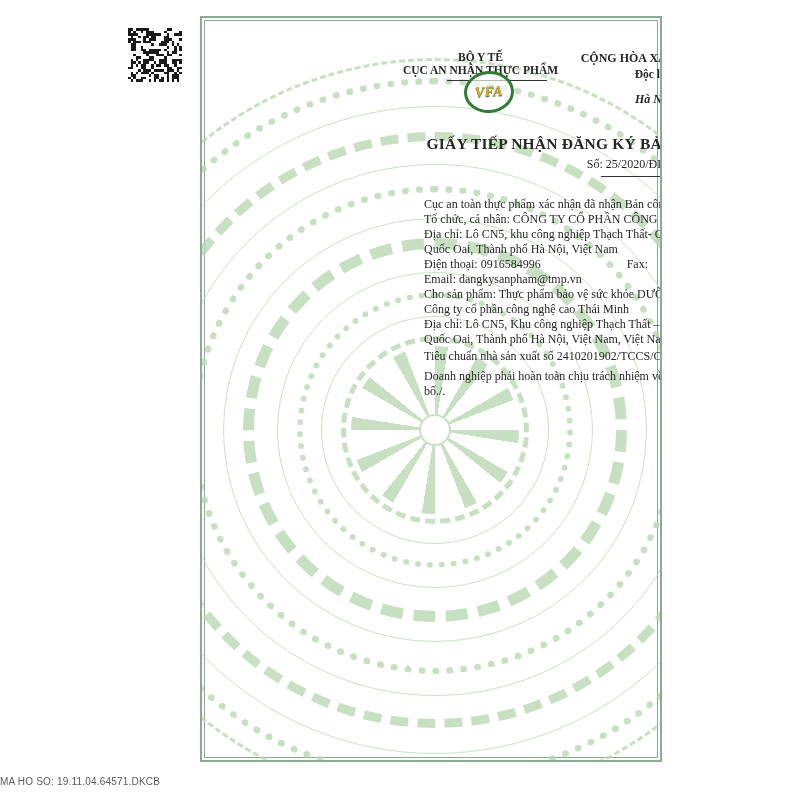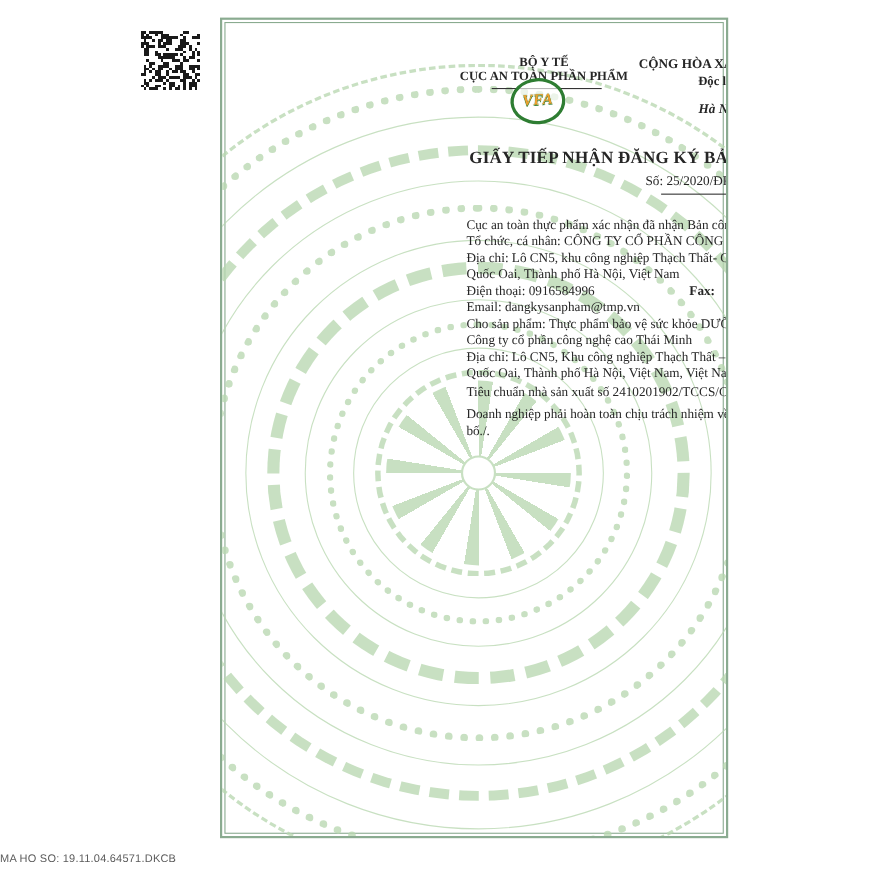--- a/index.html
+++ b/index.html
@@ -21,21 +21,21 @@
   .cert{position:absolute;left:200px;top:16px;width:462px;height:746px;
         border:2px solid var(--border_green);overflow:hidden;background:#fff;}
   .cert-inner{position:absolute;inset:2px;border:1px solid var(--border_green);}
   
   .drum{position:absolute;inset:0;opacity:.78;pointer-events:none;}
   .ring{position:absolute;border-radius:50%;border-color:var(--pattern_green);}
   .star{position:absolute;border-radius:50%;
         background:repeating-conic-gradient(var(--pattern_green) 0deg 9deg, transparent 9deg 30deg);}
   .star-core{position:absolute;border-radius:50%;background:#fff;border:2px solid var(--pattern_green);}
   
-  .hdr-org{position:absolute;left:210px;top:33px;width:165px;text-align:center;z-index:2;}
+  .hdr-org{position:absolute;left:196px;top:33px;width:165px;text-align:center;z-index:2;}
   .hdr-org .l1{font-weight:bold;font-size:11.5px;}
   .hdr-org .l2{font-weight:bold;font-size:11.5px;margin-top:1px;}
   .rule{border-top:1.4px solid #333;}
   .rule-org{position:absolute;left:245px;top:62px;width:100px;z-index:2;}
   .logo{position:absolute;left:262px;top:53px;width:50px;height:42px;z-index:3;
         border:3px solid var(--logo_green);border-radius:50%;background:rgba(255,255,255,.65);
         display:flex;align-items:center;justify-content:center;transform:rotate(-4deg);}
   .logo span{font-style:italic;font-weight:bold;font-size:14px;color:var(--logo_orange);
         text-shadow:0 0 1px var(--logo_green),0 1px 0 var(--logo_green);letter-spacing:.5px;}
   .hdr-nat{position:absolute;left:378px;top:33px;width:250px;text-align:center;z-index:2;}
@@ -47,21 +47,21 @@
   .title{position:absolute;left:205px;top:117px;width:452px;text-align:center;z-index:2;
         font-weight:bold;font-size:15.5px;letter-spacing:.2px;}
   .doc-number{position:absolute;left:205px;top:139px;width:452px;text-align:center;z-index:2;
         font-size:12px;}
   .rule-num{position:absolute;left:399px;top:158px;width:64px;z-index:2;border-top-width:1.6px;}
   
   .body-text{position:absolute;left:222px;top:179px;width:414px;z-index:2;
         font-size:12px;line-height:15px;}
   .body-text p{margin:0;}
   .row-phone{display:flex;}
-  .row-phone .fax{margin-left:86px;font-weight:bold;}
+  .row-phone .fax{margin-left:86px;}
   .mt2{margin-top:2px!important;} .mt5{margin-top:5px!important;}
   
   .recipients{position:absolute;left:222px;top:372px;z-index:2;font-size:11.5px;line-height:13.5px;}
   .recipients .cap{font-weight:bold;font-style:italic;}
   
   .dossier{position:absolute;left:0;top:776px;width:800px;text-align:left;
         font-family:"Liberation Sans", sans-serif;font-size:10px;color:#5a5a5a;letter-spacing:.2px;}
 </style>
 </head>
 <body>
@@ -292,21 +292,21 @@
         <div class="ring" style="left: 75px; top: 254px; width: 316px; height: 316px; border-width: 1px; border-style: solid;"></div>
         <div class="ring" style="left: 95px; top: 274px; width: 276px; height: 276px; border-width: 6px; border-style: dotted;"></div>
         <div class="ring" style="left: 119px; top: 298px; width: 228px; height: 228px; border-width: 1px; border-style: solid;"></div>
         <div class="ring" style="left: 139px; top: 318px; width: 188px; height: 188px; border-width: 5px; border-style: dashed;"></div>
         <div class="star" style="left: 149px; top: 328px; width: 168px; height: 168px;"></div>
         <div class="star-core" style="left: 217px; top: 396px; width: 32px; height: 32px;"></div>
       </div>
 
     <div class="hdr-org">
       <div class="l1">BỘ Y TẾ</div>
-      <div class="l2">CỤC AN TOÀN PHẦN PHẨM</div>
+      <div class="l2">CỤC AN NHẬN THỰC PHẨM</div>
     </div>
     <div class="rule rule-org"></div>
     <div class="logo">
       <span>VFA</span>
     </div>
 
     <div class="hdr-nat">
       <div class="l1">CỘNG HÒA XÃ HỘI CHỦ NGHĨA VIỆT NAM</div>
       <div class="l2">Độc lập - Tự do - Hạnh phúc</div>
     </div>

